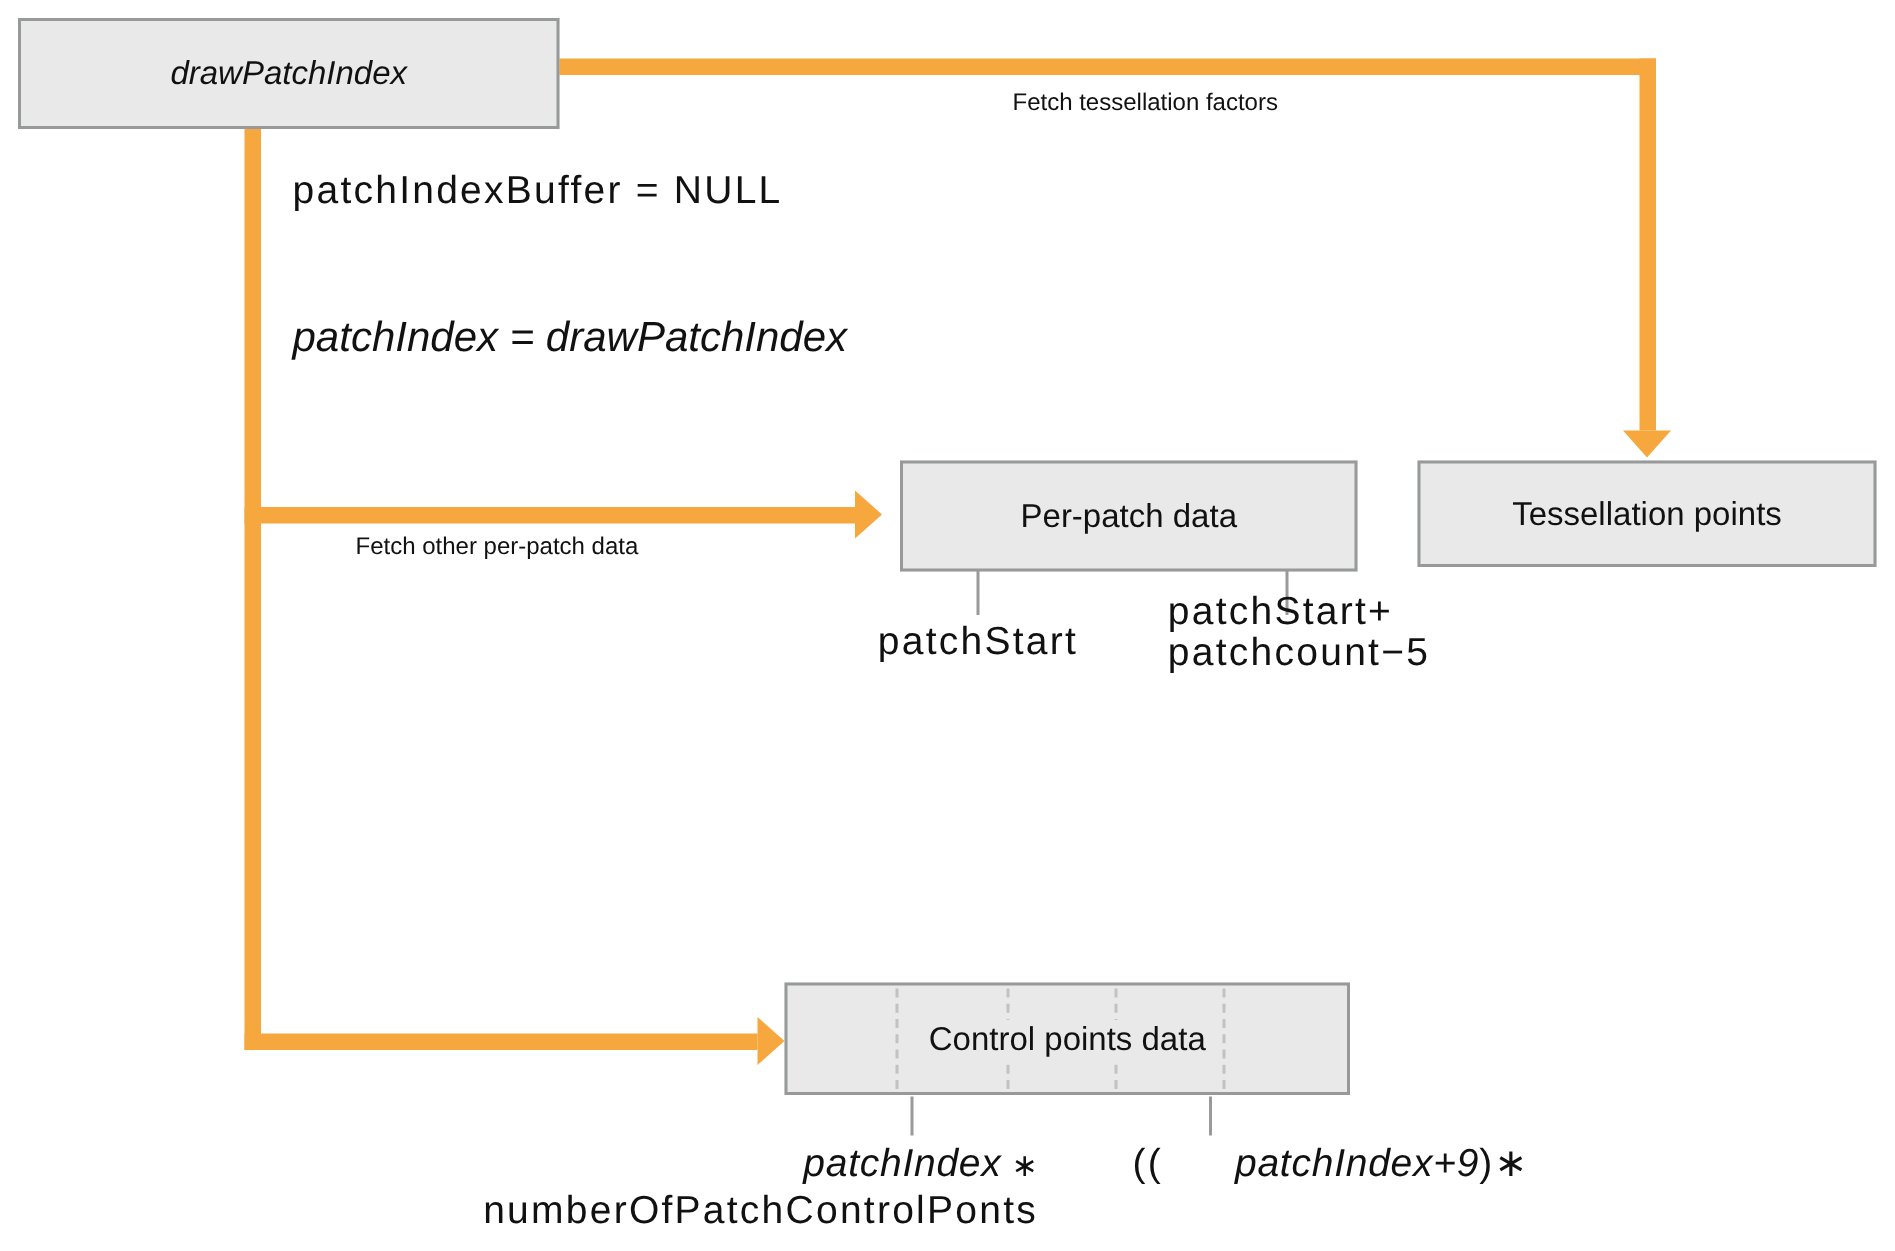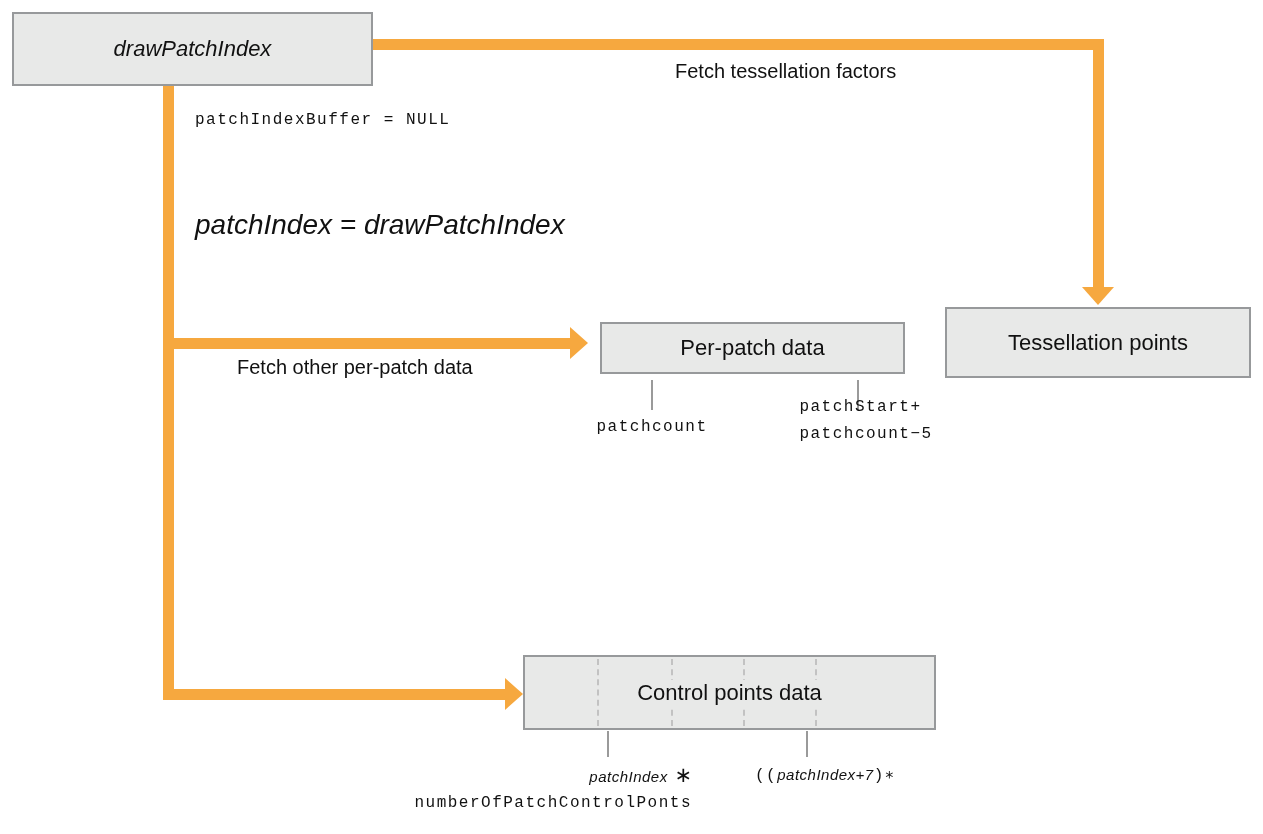--- a/index.html
+++ b/index.html
@@ -16,23 +16,23 @@
 
   
   .node{
     position:absolute;
     background:var(--box_fill);
     border:2px solid var(--box_border);
     display:flex;align-items:center;justify-content:center;
     font-size:22px;
   }
   #node-draw{left:12px;top:12px;width:361px;height:74px;font-style:italic;}
-  #node-perpatch{left:600px;top:322px;width:305px;height:52px;}
+  #node-perpatch{left:600px;top:307px;width:305px;height:74px;}
   #node-tess{left:945px;top:307px;width:306px;height:71px;}
-  #node-control{left:523px;top:655px;width:413px;height:75px;}
+  #node-control{left:523px;top:655px;width:377px;height:75px;}
   #node-control .cell-divider{
     position:absolute;top:2px;bottom:2px;width:0;
     border-left:2px dashed var(--dashed);
   }
   #node-control .box-label{
     position:relative;z-index:2;background:var(--box_fill);padding:0 10px;
   }
 
   
   .seg{position:absolute;background:var(--arrow);}
@@ -51,42 +51,42 @@
   #seg-top-h{left:372px;top:39px;width:732px;height:11px;}
   #seg-right-v{left:1093px;top:39px;width:11px;height:248px;}
   #head-tess{left:1082px;top:287px;}
   #seg-left-v{left:163px;top:86px;width:11px;height:614px;}
   #seg-mid-h{left:163px;top:338px;width:407px;height:11px;}
   #head-perpatch{left:570px;top:327px;}
   #seg-bot-h{left:163px;top:689px;width:342px;height:11px;}
   #head-control{left:505px;top:678px;}
 
   
-  .edge-label{position:absolute;font-size:20px;white-space:nowrap;}
+  .edge-label{position:absolute;font-size:16px;white-space:nowrap;}
   #label-fetch-tess{left:675px;top:60px;}
   #label-fetch-perpatch{left:237px;top:356px;}
-  .mono{font-family:Liberation Mono, monospace;letter-spacing:1.5px;font-size:16px;}
+  .mono{font-family:Liberation Sans, sans-serif;letter-spacing:1.5px;font-size:26px;}
   .italic-note{font-style:italic;font-size:28px;}
   #anno-buffer{position:absolute;left:195px;top:111px;white-space:nowrap;}
   #anno-assign{position:absolute;left:195px;top:209px;white-space:nowrap;}
 
   
   .tick{position:absolute;width:2px;background:var(--tick);}
   #tick-patchstart{left:651px;top:380px;height:30px;}
   #tick-patchend{left:857px;top:380px;height:30px;}
   #tick-ctrlstart{left:607px;top:731px;height:26px;}
   #tick-ctrlend{left:806px;top:731px;height:26px;}
 
   
   .range-label{position:absolute;white-space:nowrap;line-height:27px;}
   #range-patchstart{left:652px;top:414px;transform:translateX(-50%);text-align:center;}
   #range-patchend{left:866px;top:394px;transform:translateX(-50%);text-align:left;}
   #range-ctrlstart{left:300px;top:762px;width:392px;text-align:right;line-height:26px;}
   #range-ctrlend{left:755px;top:762px;text-align:left;line-height:26px;}
-  .ital{font-style:italic;font-size:15px;font-family:"Liberation Sans",sans-serif;letter-spacing:0.5px;}
+  .ital{font-style:italic;font-size:26px;font-family:"Liberation Sans",sans-serif;letter-spacing:0.5px;margin-left:48px;}
   .star{font-family:"DejaVu Sans",sans-serif;font-size:21px;letter-spacing:0;}
 </style>
 </head>
 <body>
 
 <div id="canvas">
 
   <div class="seg" id="seg-top-h"></div>
   <div class="seg" id="seg-right-v"></div>
   <div class="arrow-down" id="head-tess"></div>
@@ -121,36 +121,36 @@
 
   <div class="edge-label" id="label-fetch-tess">Fetch tessellation factors</div>
   <div class="edge-label" id="label-fetch-perpatch">Fetch other per-patch data</div>
 
   <div class="mono" id="anno-buffer">patchIndexBuffer = NULL</div>
   <div class="italic-note" id="anno-assign">patchIndex = drawPatchIndex</div>
 
   <div class="tick" id="tick-patchstart"></div>
   <div class="tick" id="tick-patchend"></div>
 
-  <div class="range-label mono" id="range-patchstart">patchcount</div>
+  <div class="range-label mono" id="range-patchstart">patchStart</div>
 
   <div class="range-label mono" id="range-patchend">
     <div>patchStart+</div>
     <div>patchcount−5</div>
   </div>
 
   <div class="tick" id="tick-ctrlstart"></div>
   <div class="tick" id="tick-ctrlend"></div>
 
   <div class="range-label" id="range-ctrlstart">
     <div>
       <span class="ital">patchIndex</span><span class="star"> ∗</span>
     </div>
     <div class="mono">numberOfPatchControlPonts</div>
   </div>
 
   <div class="range-label" id="range-ctrlend">
     <div>
-      <span class="mono">((</span><span class="ital">patchIndex+7</span><span class="mono">)∗</span>
+      <span class="mono">((</span><span class="ital">patchIndex+9</span><span class="mono">)∗</span>
     </div>
   </div>
 
 </div>
 
 </body></html>

